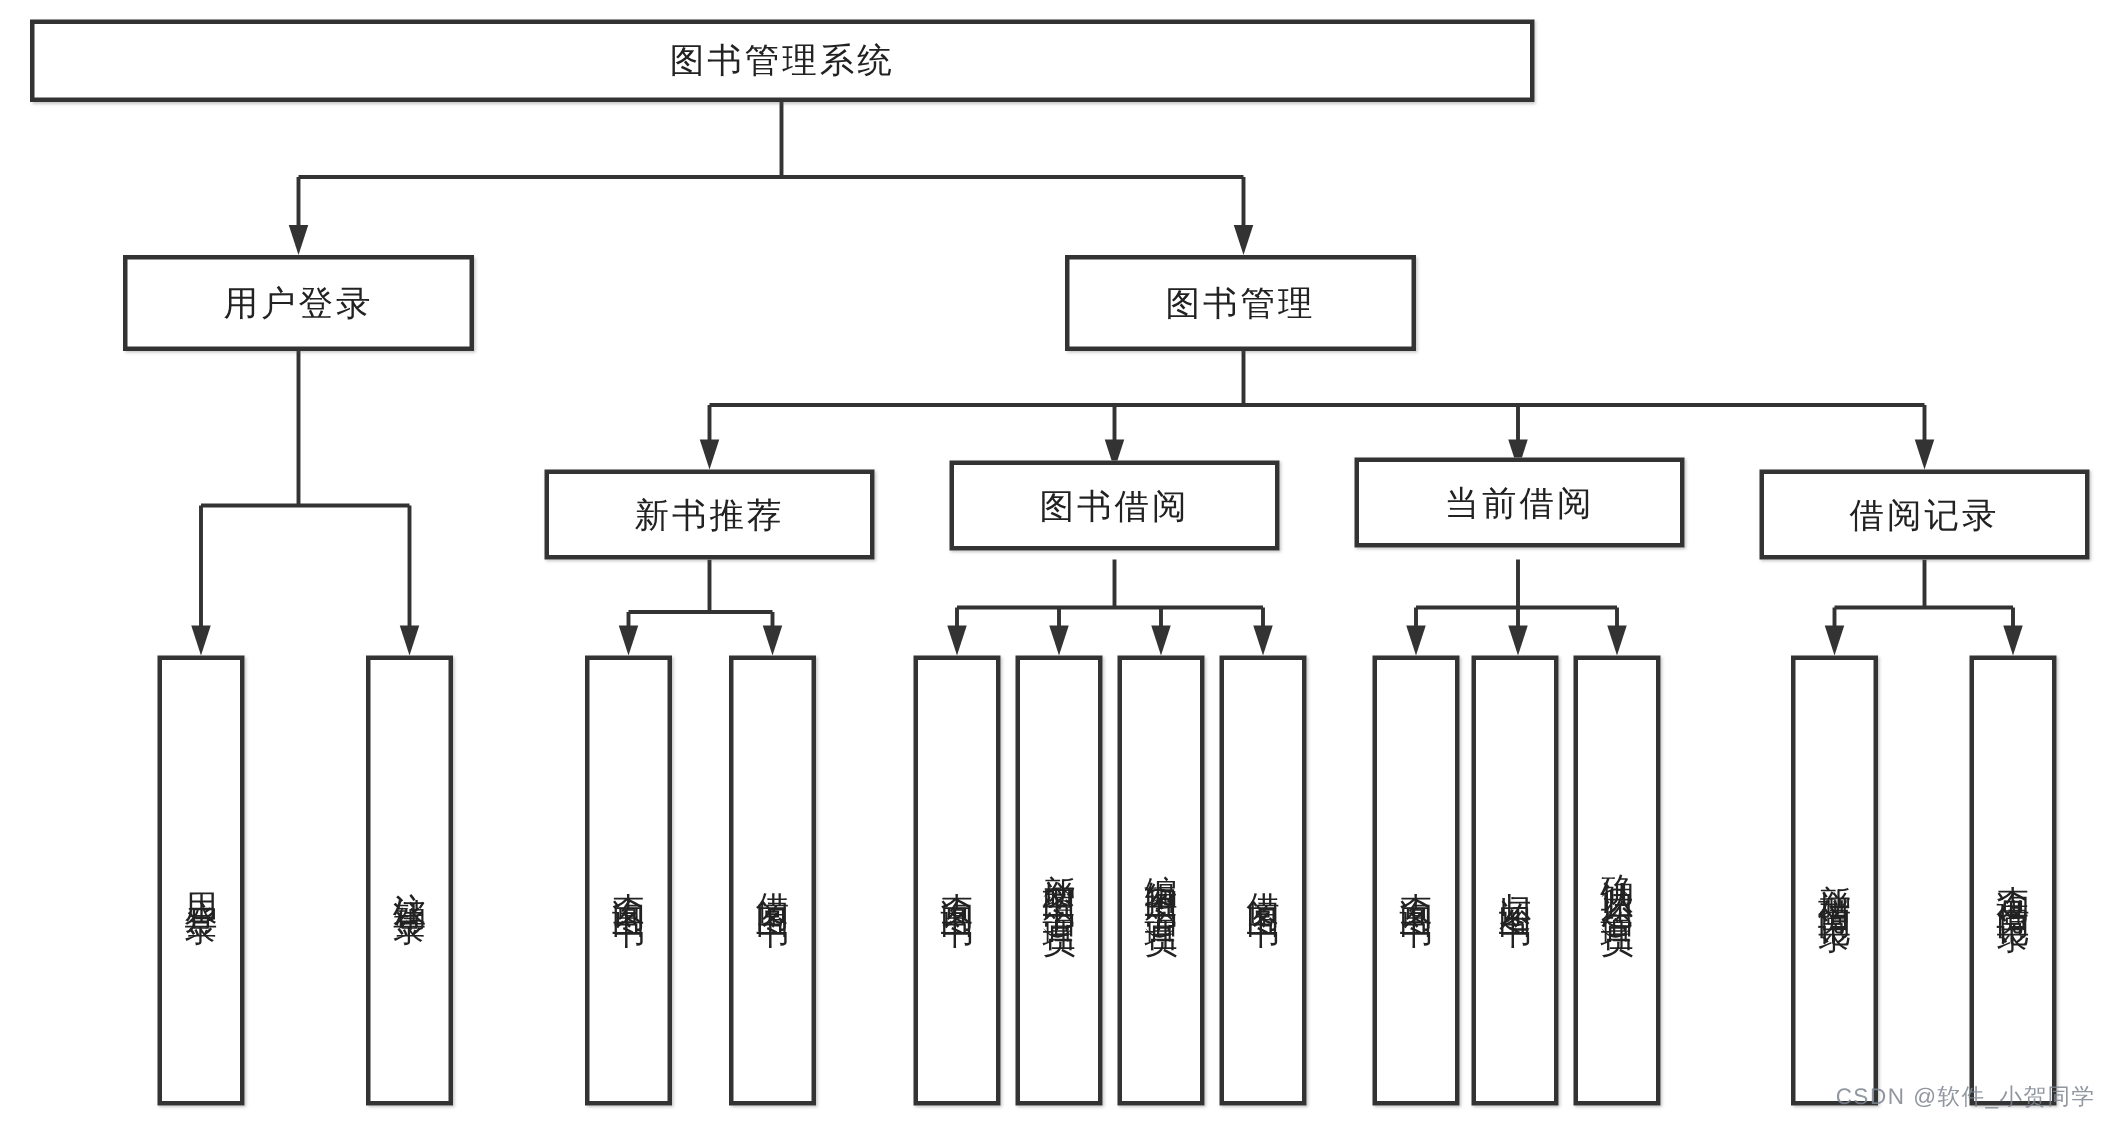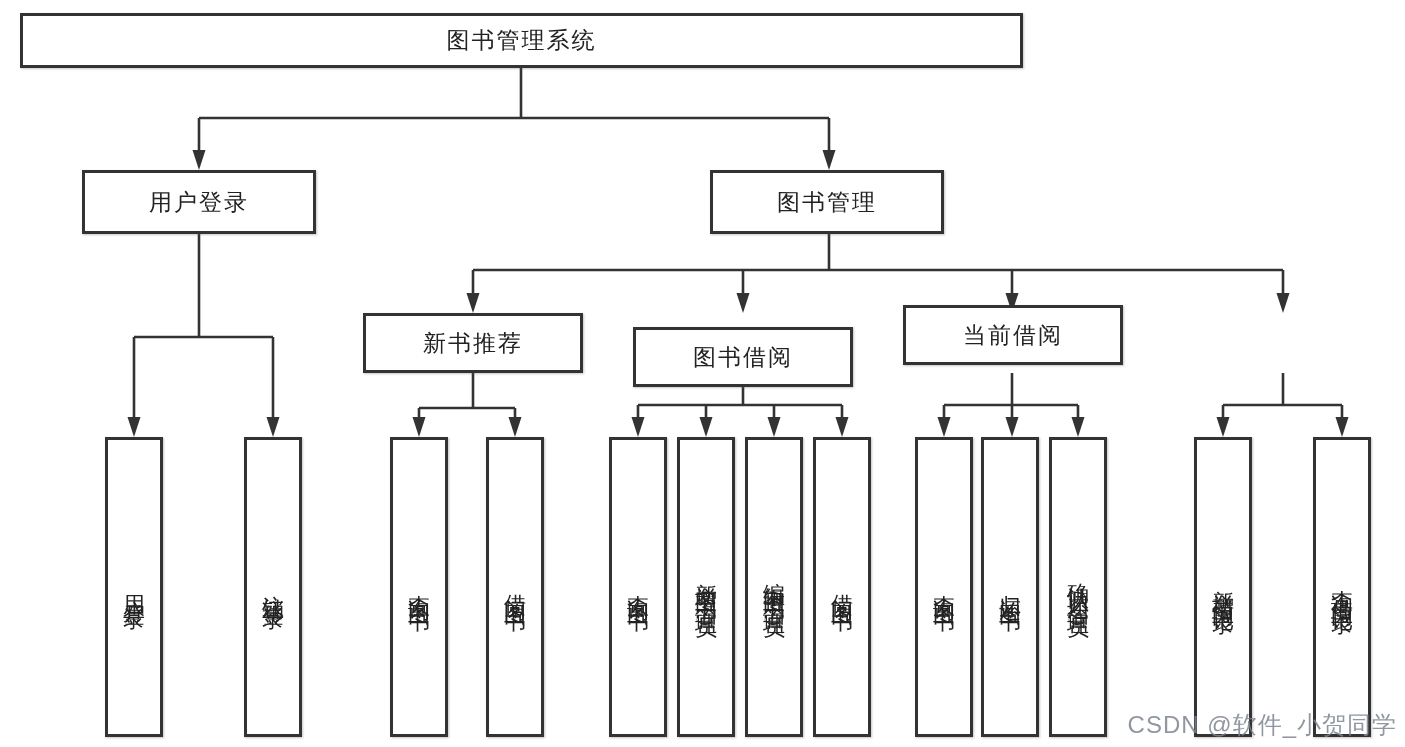--- a/index.html
+++ b/index.html
@@ -26,32 +26,32 @@
     writing-mode:vertical-rl;
     text-orientation:mixed;
     font-size:22px;
     letter-spacing:5px;
     line-height:1;
   }
   .b-root{left:20px;top:13px;width:1003px;height:55px;}
   .b-user-login{left:82px;top:170px;width:234px;height:64px;}
   .b-book-mgmt{left:710px;top:170px;width:234px;height:64px;}
   .b-new-rec{left:363px;top:313px;width:220px;height:60px;}
-  .b-borrow{left:633px;top:327px;width:220px;height:60px;}
+  .b-borrow{left:633px;top:307px;width:220px;height:60px;}
   .b-current{left:903px;top:305px;width:220px;height:60px;}
   .b-records{left:1173px;top:313px;width:220px;height:60px;}
   .l-a1{left:105px}.l-a2{left:244px}
   .l-b1{left:390px}.l-b2{left:486px}
   .l-c1{left:609px}.l-c2{left:677px}.l-c3{left:745px}.l-c4{left:813px}
   .l-d1{left:915px}.l-d2{left:981px}.l-d3{left:1049px}
   .l-e1{left:1194px}.l-e2{left:1313px}
   .watermark{
     position:absolute;
     right:8px;bottom:6px;
-    font-size:24px;
+    font-size:15px;
     color:rgba(125,133,145,0.85);
     letter-spacing:1px;
     z-index:10;
     white-space:nowrap;
   }
 </style>
 </head>
 <body>
 
 <div id="canvas">
@@ -90,20 +90,21 @@
   </svg>
 
   <div class="node hnode b-root">图书管理系统</div>
 
   <div class="node hnode b-user-login">用户登录</div>
   <div class="node hnode b-book-mgmt">图书管理</div>
 
   <div class="node hnode b-new-rec">新书推荐</div>
   <div class="node hnode b-borrow">图书借阅</div>
   <div class="node hnode b-current">当前借阅</div>
+  <div class="node hnode b-records">借阅记录</div>
 
   <div class="node leaf l-a1">用户登录</div>
   <div class="node leaf l-a2">注销登录</div>
 
   <div class="node leaf l-b1">查询图书</div>
   <div class="node leaf l-b2">借阅图书</div>
 
   <div class="node leaf l-c1">查询图书</div>
   <div class="node leaf l-c2">新增图书（管理员）</div>
   <div class="node leaf l-c3">编辑图书（管理员）</div>

